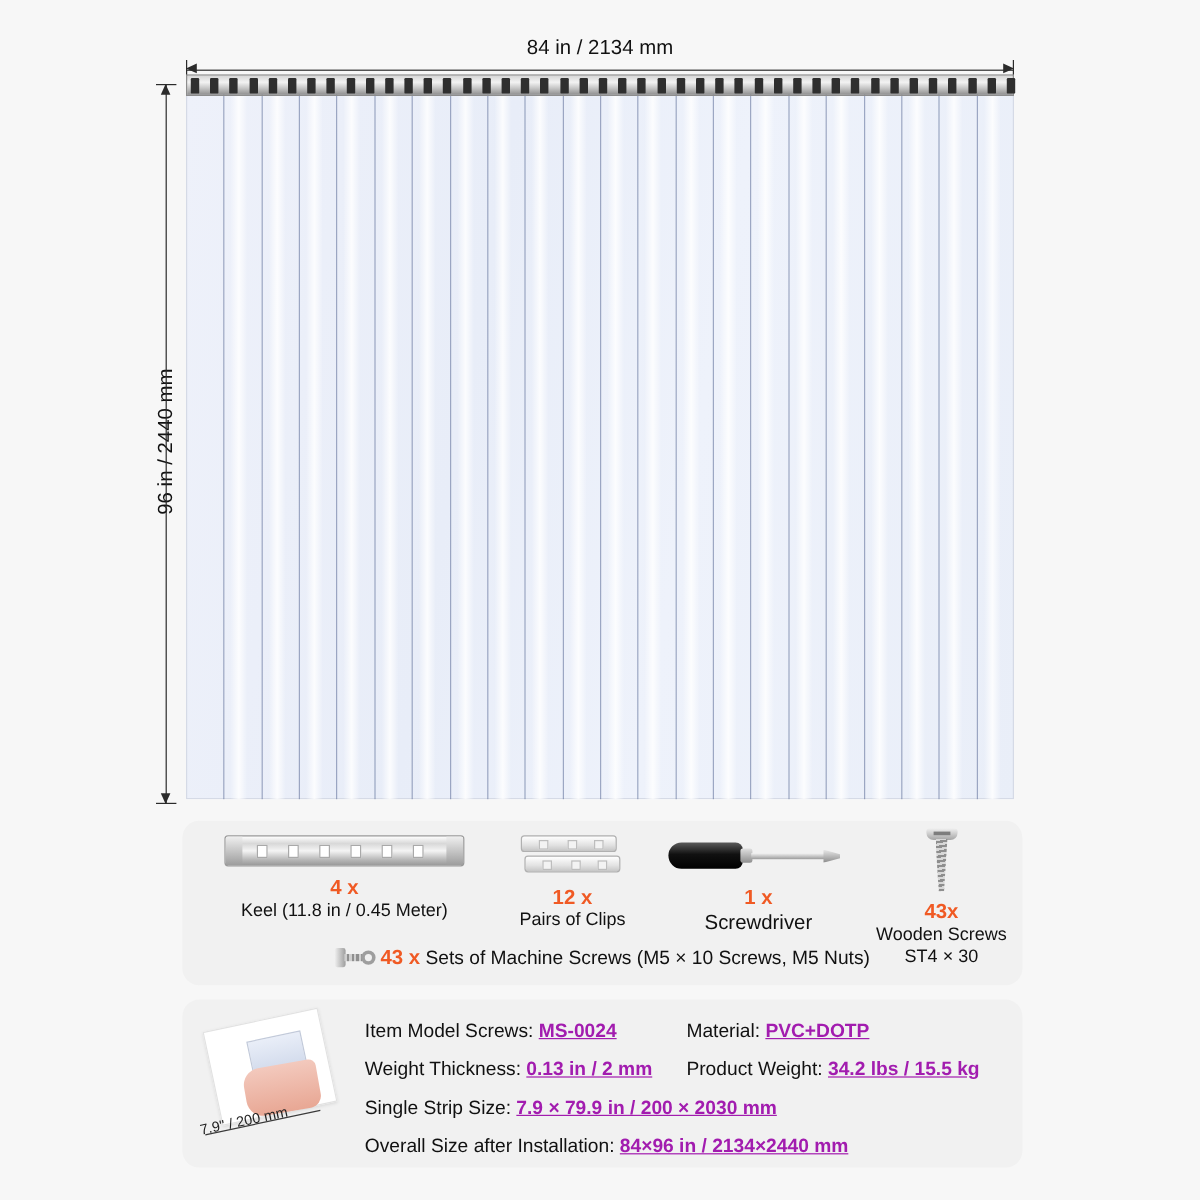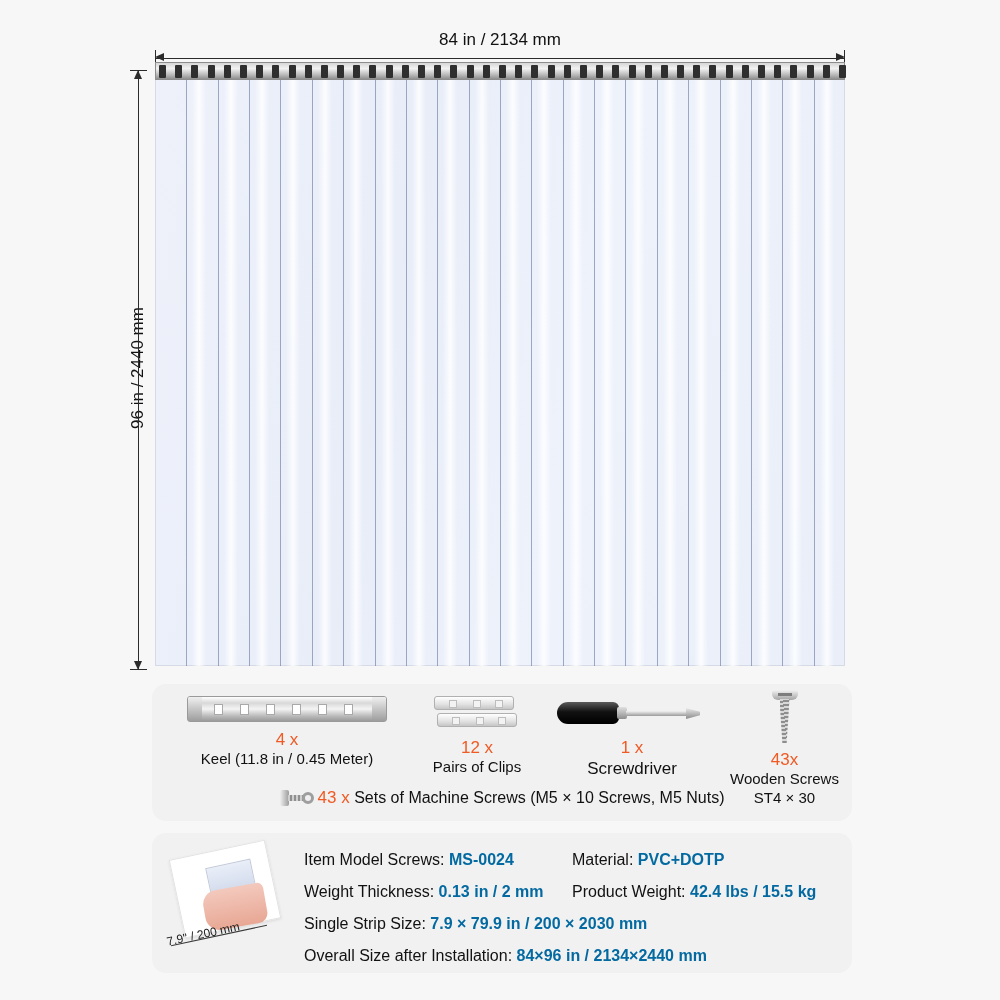--- a/index.html
+++ b/index.html
@@ -175,21 +175,21 @@
     position: absolute;
     text-align: center;
   }
   .part .caption {
     font-size: 15px;
     color: #111;
     line-height: 1.25;
   }
   .count-lg {
     color: #f05a24;
-    font-weight: normal;
+    font-weight: bold;
     font-size: 17px;
   }
 
   
   .keel {
     position: relative;
     width: 200px;
     height: 26px;
     margin: 0 auto 8px auto;
     background: linear-gradient(180deg, #ffffff 0%, #d8d8d8 25%, #f4f4f4 50%, #b9b9b9 80%, #9a9a9a 100%);
@@ -437,22 +437,23 @@
     transform: rotate(-12deg);
     white-space: nowrap;
   }
   .spec-row {
     position: absolute;
     font-size: 16px;
     color: #111;
     white-space: nowrap;
   }
   .spec-val {
-    color: #0369a1;
+    color: #a21caf;
     font-weight: bold;
+    text-decoration: underline;
   }
 </style>
 </head>
 <body>
 
 <div id="diagram">
 
   <div id="width-dim">
     <div class="label">84 in / 2134 mm</div>
     <div class="line"></div>
@@ -646,21 +647,21 @@
     <span>Material:</span>
     <span class="spec-val">PVC+DOTP</span>
   </div>
 
   <div class="spec-row" style="left:152px; top:50px;">
     <span>Weight Thickness:</span>
     <span class="spec-val">0.13 in / 2 mm</span>
   </div>
   <div class="spec-row" style="left:420px; top:50px;">
     <span>Product Weight:</span>
-    <span class="spec-val">42.4 lbs / 15.5 kg</span>
+    <span class="spec-val">34.2 lbs / 15.5 kg</span>
   </div>
 
   <div class="spec-row" style="left:152px; top:82px;">
     <span>Single Strip Size:</span>
     <span class="spec-val">7.9 × 79.9 in / 200 × 2030 mm</span>
   </div>
 
   <div class="spec-row" style="left:152px; top:114px;">
     <span>Overall Size after Installation:</span>
     <span class="spec-val">84×96 in / 2134×2440 mm</span>

